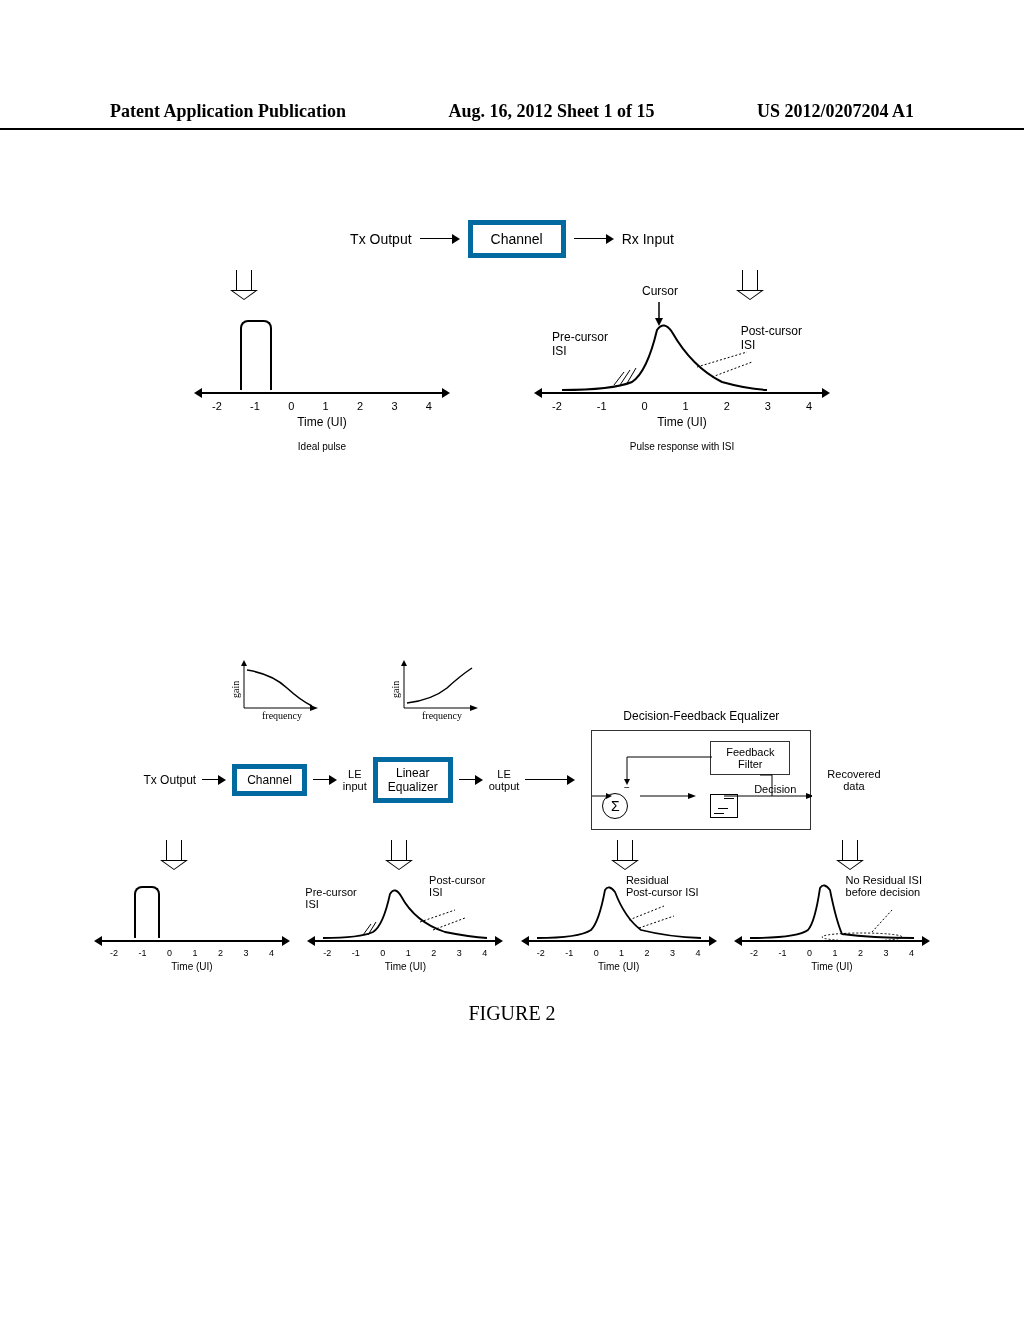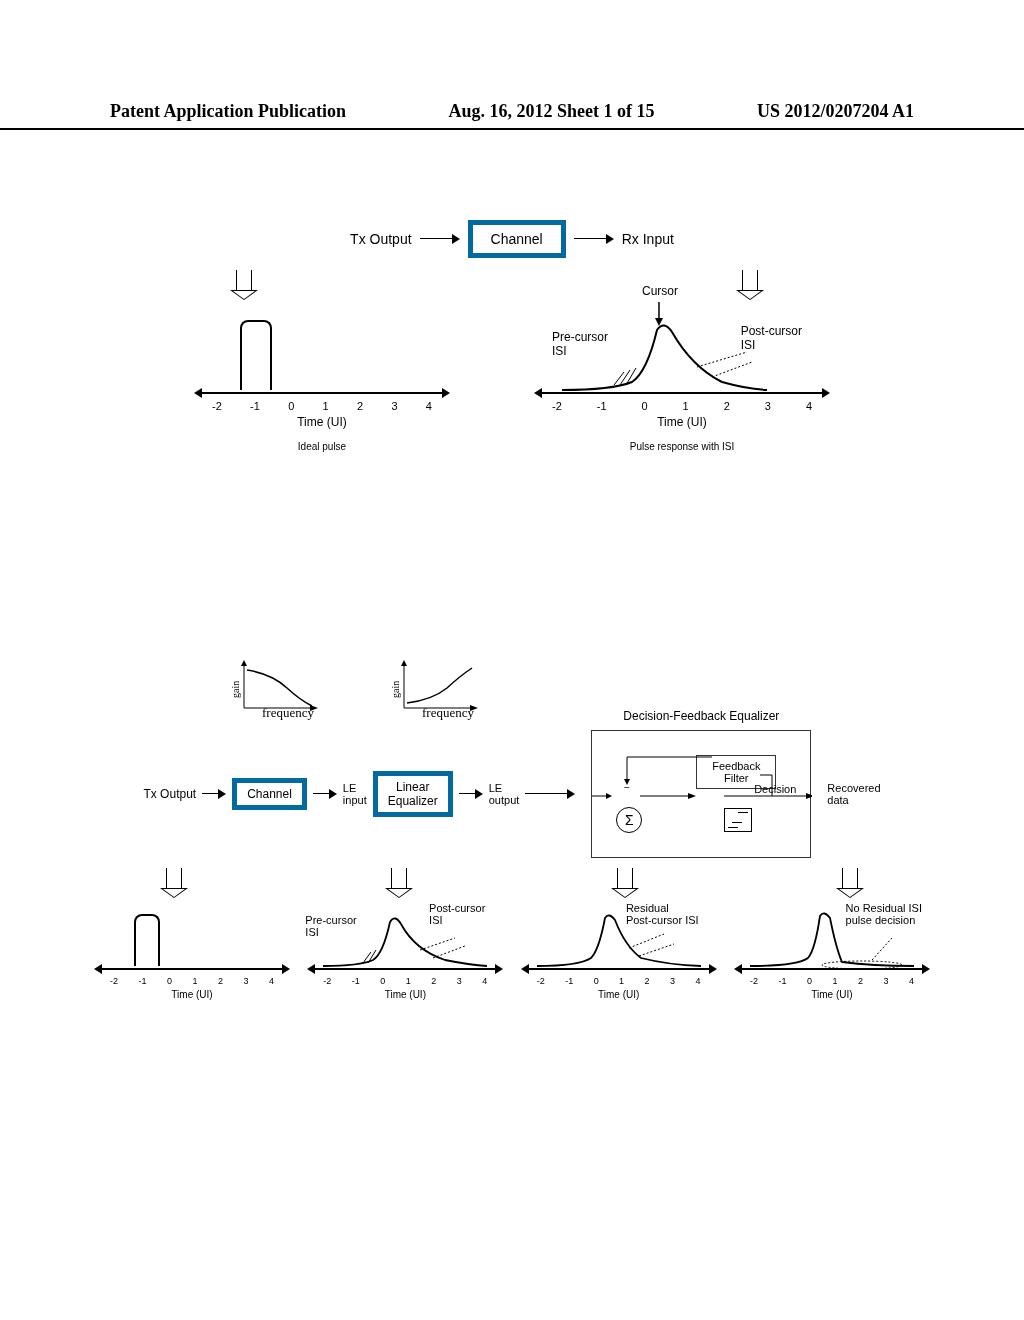--- a/index.html
+++ b/index.html
@@ -185,21 +185,21 @@
     }
     .fig1-right { margin-left: 40px; }
 
     
     .fig2 .flow-row { gap: 6px; font-size: 12px; }
     .fig2 .block { padding: 4px 10px; font-size: 12px; }
     .fig2 .arrow-h { width: 24px; }
 
     .dfe-box {
       border: 1px solid #333;
-      padding: 24px;
+      padding: 10px;
       margin-left: 10px;
       width: 220px;
       position: relative;
     }
     .dfe-title {
       position: absolute;
       top: -22px;
       left: 50%;
       transform: translateX(-50%);
       font-size: 12px;
@@ -275,21 +275,21 @@
       left: -2px;
       top: 40px;
       font-size: 10px;
       transform: rotate(-90deg);
       transform-origin: left top;
     }
     .gain-xlabel {
       position: absolute;
       left: 30px;
       bottom: -3px;
-      font-size: 13px;
+      font-size: 10px;
       text-align: center;
     }
 
     .fig2-charts {
       display: flex;
       justify-content: space-between;
       margin-top: 10px;
       gap: 10px;
     }
     .fig2-charts .mini-chart { width: 180px; }
@@ -302,21 +302,21 @@
       font-size: 11px;
       font-family: Arial, sans-serif;
     }
 
     .fig2-downs {
       display: flex;
       justify-content: space-between;
       padding: 0 60px;
       margin: 10px 0;
     }
-    .le-labels { font-size: 11px; }
+    .le-labels { font-size: 11px; text-align: center; }
 
     .flow-wrap { position: relative; }
   </style>
 </head>
 <body>
 
 <div class="header">
   <span>Patent Application Publication</span>
   <span>Aug. 16, 2012  Sheet 1 of 15</span>
   <span>US 2012/0207204 A1</span>
@@ -539,33 +539,34 @@
         <span>1</span>
         <span>2</span>
         <span>3</span>
         <span>4</span>
       </div>
       <div class="axis-label">Time (UI)</div>
     </div>
 
     <div class="mini-chart">
       <div class="small-label" style="right:0; top:-6px; white-space:pre">No Residual ISI
-pulse decision</div>
+before decision</div>
       <svg style="position:absolute; left:0; top:0; width:180px; height:60px" viewBox="0 0 180 60">
         <path d="M 8 58 Q 55 58 66 50 Q 73 42 78 8 Q 82 2 88 10 Q 94 40 100 54 Q 130 58 172 58" fill="none" stroke="#000" stroke-width="1.8"></path>
         <ellipse cx="120" cy="57" rx="40" ry="4" fill="none" stroke="#000" stroke-dasharray="2,2"></ellipse>
         <line x1="130" y1="52" x2="150" y2="30" stroke="#000" stroke-dasharray="2,2"></line>
       </svg>
       <div class="axis-line"></div>
       <div class="tick-labels">
         <span>-2</span>
         <span>-1</span>
         <span>0</span>
         <span>1</span>
         <span>2</span>
         <span>3</span>
         <span>4</span>
       </div>
       <div class="axis-label">Time (UI)</div>
     </div>
   </div>
 
+  <div class="figure-caption">FIGURE 2</div>
 </div>
 
 </body></html>

